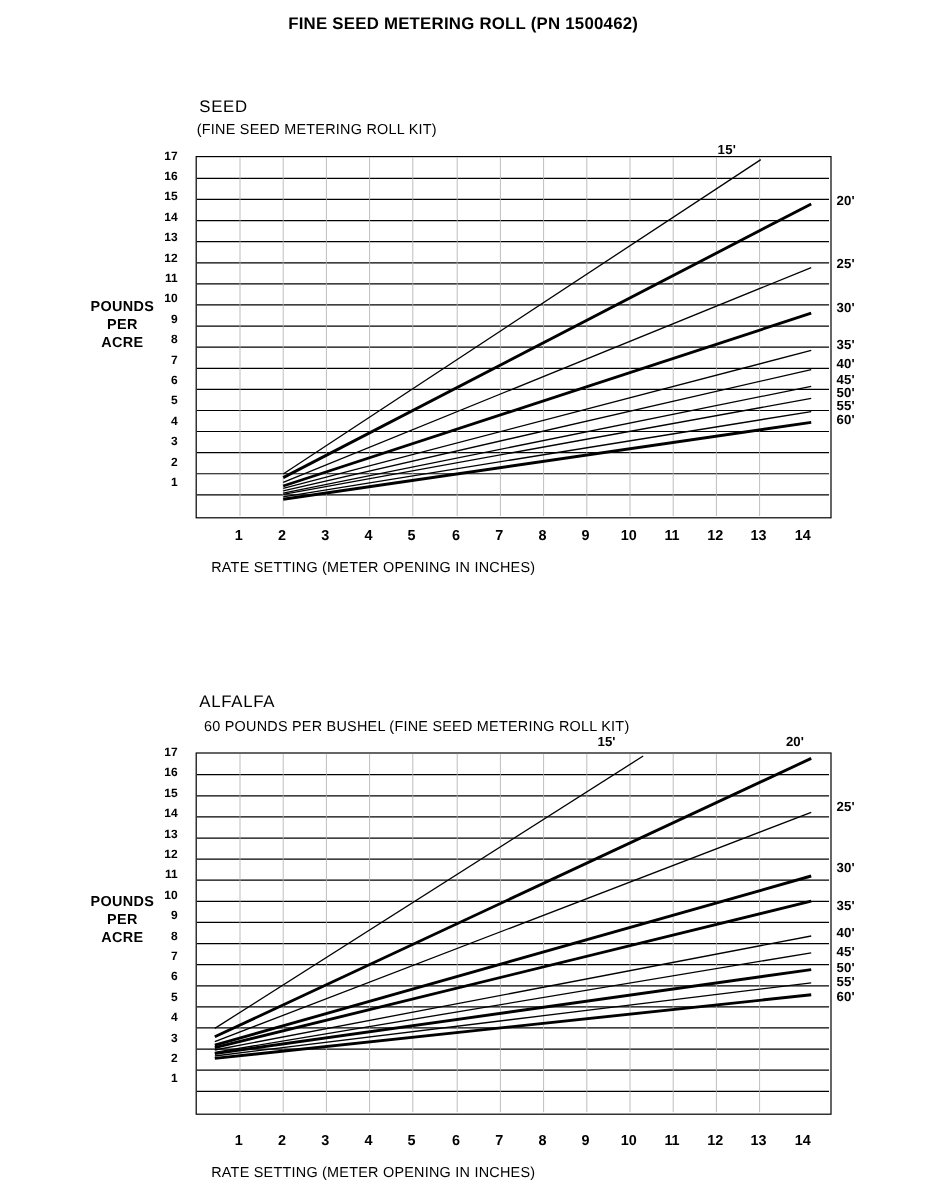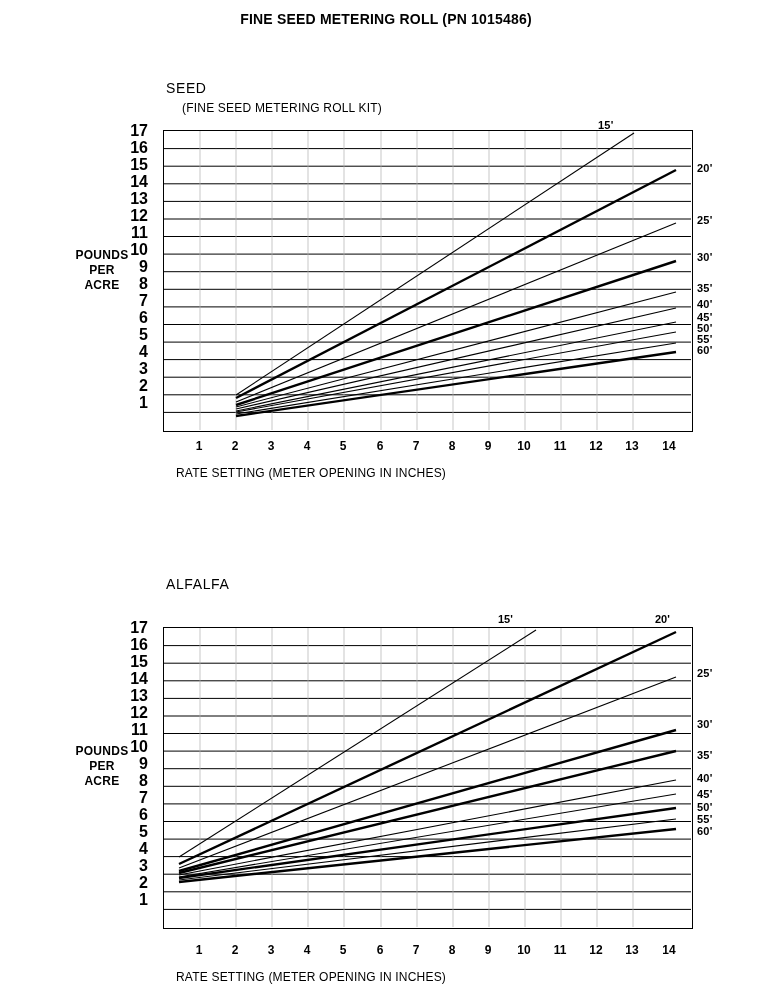--- a/index.html
+++ b/index.html
@@ -57,21 +57,21 @@
   .ytitle {
     position: absolute;
     font-size: 12px;
     font-weight: bold;
     text-align: center;
     line-height: 15px;
     letter-spacing: 0.3px;
   }
   .ylabels {
     position: absolute;
-    font-size: 16px;
+    font-size: 10px;
     font-weight: bold;
     text-align: left;
   }
   .ylabels span {
     position: absolute;
     right: 0;
     display: block;
     line-height: 10px;
   }
   .xlabels {
@@ -103,27 +103,27 @@
     position: absolute;
     font-size: 11px;
     font-weight: bold;
     line-height: 11px;
   }
 </style>
 </head>
 <body>
 
 <div class="page-title">
-  <span>FINE SEED METERING ROLL (PN 1015486)</span>
+  <span>FINE SEED METERING ROLL (PN 1500462)</span>
 </div>
 
 <div class="chart-block" style="left:0; top:0; width:772px; height:490px;">
 
   <div class="chart-name" style="left:166px; top:80px;">SEED</div>
-  <div class="chart-sub" style="left:182px; top:101px;">(FINE SEED METERING ROLL KIT)</div>
+  <div class="chart-sub" style="left:164px; top:101px;">(FINE SEED METERING ROLL KIT)</div>
 
   <div class="ytitle" style="left:64px; top:248px; width:76px;">
     <div>POUNDS</div>
     <div>PER</div>
     <div>ACRE</div>
   </div>
 
   <div class="ylabels" style="left:120px; top:130px; width:28px; height:302px;">
     <span style="top:-4px;">17</span>
     <span style="top:13px;">16</span>
@@ -224,20 +224,21 @@
     <span style="left:460px;">13</span>
     <span style="left:497px;">14</span>
   </div>
 
   <div class="xtitle" style="left:176px; top:466px;">RATE SETTING (METER OPENING IN INCHES)</div>
 </div>
 
 <div class="chart-block" style="left:0; top:0; width:648px; height:1000px;">
 
   <div class="chart-name" style="left:166px; top:576px;">ALFALFA</div>
+  <div class="chart-sub" style="left:170px; top:598px;">60 POUNDS PER BUSHEL (FINE SEED METERING ROLL KIT)</div>
 
   <div class="ytitle" style="left:64px; top:744px; width:76px;">
     <div>POUNDS</div>
     <div>PER</div>
     <div>ACRE</div>
   </div>
 
   <div class="ylabels" style="left:120px; top:627px; width:28px; height:302px;">
     <span style="top:-4px;">17</span>
     <span style="top:13px;">16</span>

